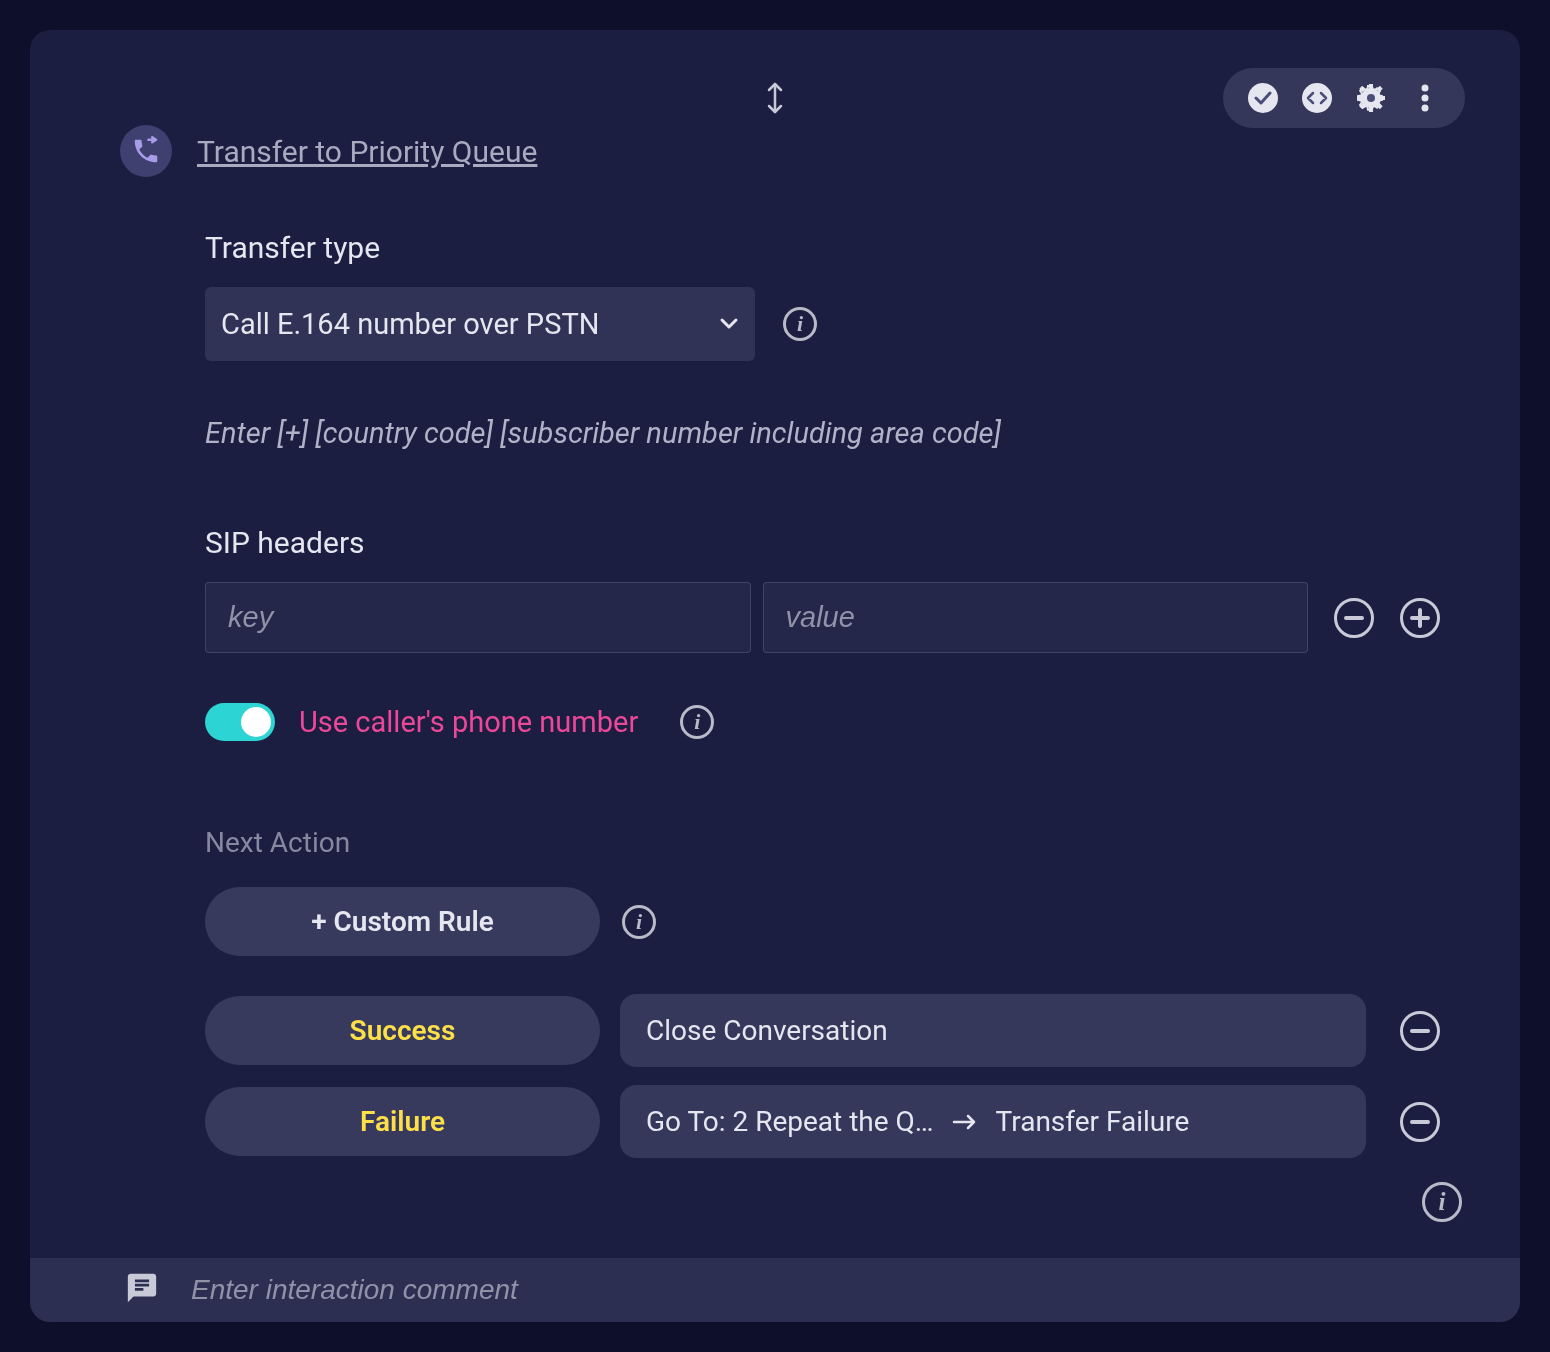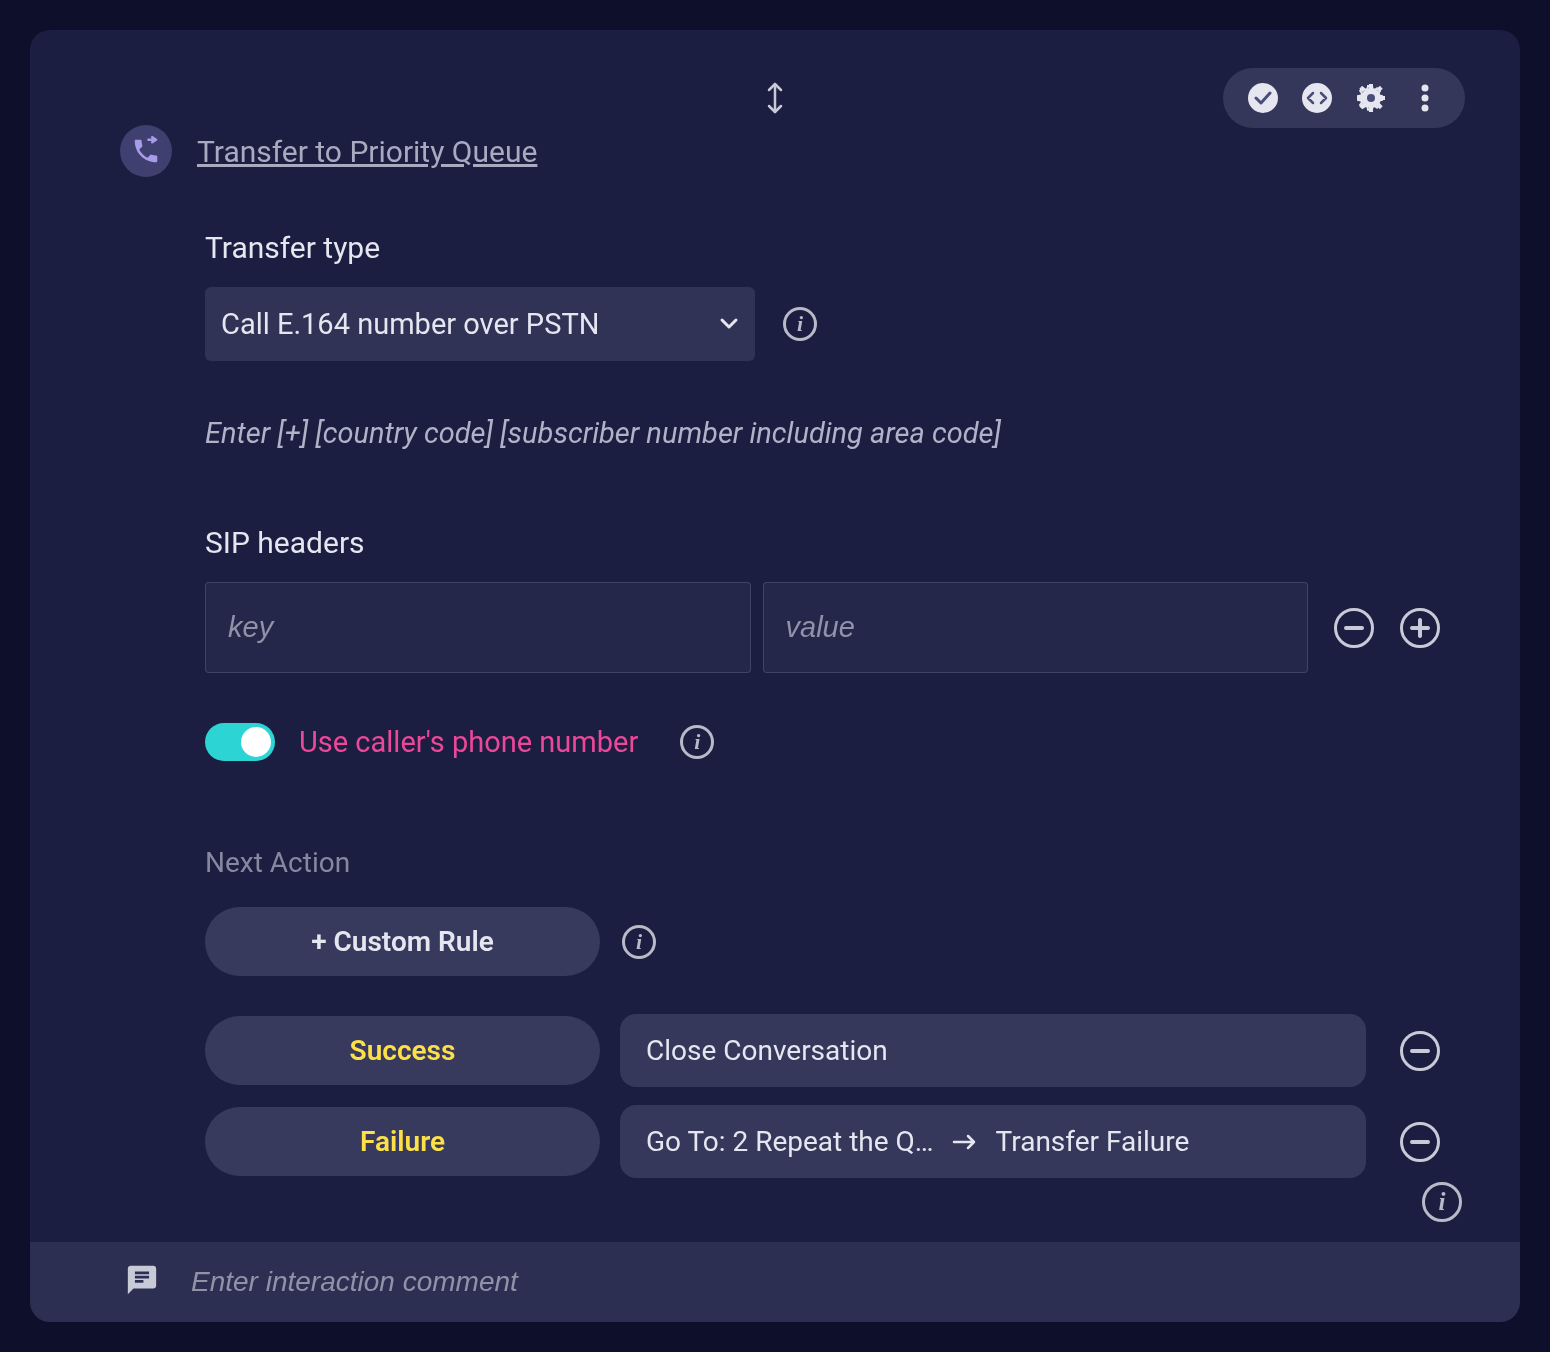--- a/index.html
+++ b/index.html
@@ -134,21 +134,21 @@
     .kv-row {
       display: flex;
       align-items: center;
       gap: 12px;
       margin-bottom: 50px;
     }
     .kv-input {
       background: rgba(60, 62, 100, 0.3);
       border: 1px solid rgba(150, 152, 180, 0.25);
       border-radius: 4px;
-      padding: 28px 22px;
+      padding: 18px 22px;
       font-size: 29px;
       font-style: italic;
       color: #737373;
       flex: 1;
       outline: none;
     }
     .kv-input::placeholder {
       color: #9092a8;
     }
     .circle-btn {
@@ -256,21 +256,21 @@
     .bottom-info {
       position: absolute;
       bottom: 100px;
       right: 58px;
     }
     .comment-bar {
       position: absolute;
       bottom: 0;
       left: 0;
       right: 0;
-      height: 80px;
+      height: 64px;
       background: rgba(70, 72, 110, 0.4);
       display: flex;
       align-items: center;
       padding: 0 95px;
       gap: 32px;
       margin-top: 18px;
     }
     .comment-icon {
       color: #c8cad8;
     }

